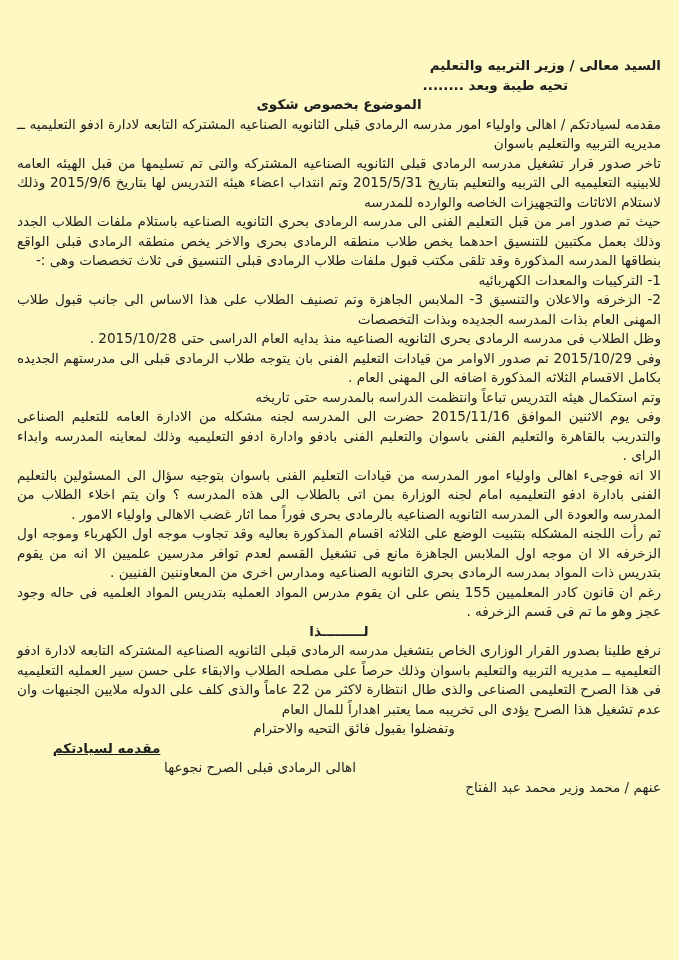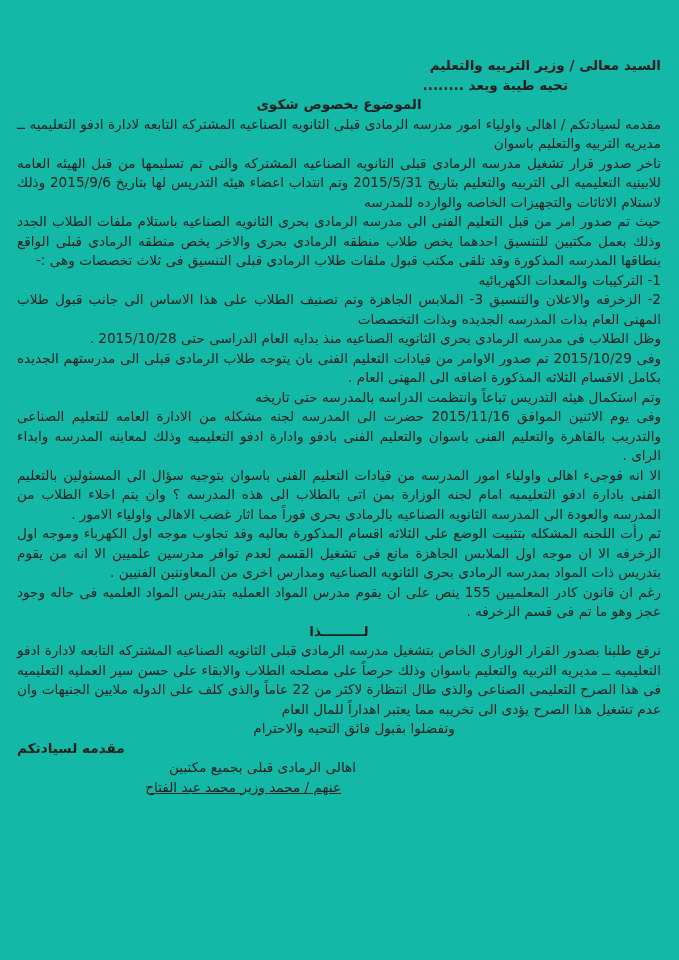--- a/index.html
+++ b/index.html
@@ -1,20 +1,20 @@
 <!DOCTYPE html>
 <html lang="ar"><head>
 <meta charset="utf-8">
 <style>
   html, body { margin: 0; padding: 0; background: #ffffff; }
   .page {
     position: relative;
     width: 679px;
     height: 960px;
-    background: #14b8a6;
+    background: #fef9c3;
     overflow: hidden;
     direction: rtl;
     font-family: "DejaVu Sans", sans-serif;
     color: #1f1f1f;
   }
   .content {
     position: absolute;
     top: 56px;
     right: 18px;
     width: 644px;
@@ -22,23 +22,23 @@
     line-height: 19.5px;
   }
   .blk { margin: 0; padding: 0; }
   .bold { font-weight: 700; }
   .align-right { text-align: right; }
   .justify { text-align: justify; text-align-last: right; }
   .greeting { text-align: right; margin-left: 0; margin-right: 93px; white-space: nowrap; }
   .subject { text-align: center; }
   .therefore { text-align: center; letter-spacing: 0; }
   .closing { text-align: center; margin-left: 30px; }
-  .sig-heading { text-align: left; margin-right: 465px; white-space: nowrap; }
+  .sig-heading { text-align: center; margin-right: 465px; white-space: nowrap; text-decoration: underline; }
   .sig-1 { text-align: right; margin-right: 305px; white-space: nowrap; }
-  .sig-2 { margin-right: 320px; white-space: nowrap; text-decoration: underline; }
+  .sig-2 { white-space: nowrap; }
   .sig-3 { text-align: right; margin-right: 285px; white-space: nowrap; }
 </style>
 </head>
 <body>
 
 <div class="page">
   <div class="content">
     <div class="blk bold align-right">السيد معالى /  وزير التربيه والتعليم</div>
     <div class="blk bold greeting">تحيه طيبة وبعد ........</div>
     <div class="blk bold subject">الموضوع بخصوص شكوى</div>
@@ -51,16 +51,16 @@
     <div class="blk justify">وفى 2015/10/29 تم صدور الاوامر من قيادات التعليم الفنى بان يتوجه طلاب الرمادى قبلى الى مدرستهم الجديده بكامل الاقسام الثلاثه المذكورة اضافه الى المهنى العام .</div>
     <div class="blk justify">وتم استكمال هيئه التدريس تباعاً وانتظمت الدراسه بالمدرسه حتى تاريخه</div>
     <div class="blk justify">وفى يوم الاثنين الموافق 2015/11/16 حضرت الى المدرسه لجنه مشكله من الادارة العامه للتعليم الصناعى والتدريب بالقاهرة والتعليم الفنى باسوان والتعليم الفنى بادفو وادارة ادفو التعليميه وذلك لمعاينه المدرسه وابداء الراى .</div>
     <div class="blk justify">الا انه فوجىء اهالى واولياء امور المدرسه من قيادات التعليم الفنى باسوان بتوجيه سؤال الى المسئولين بالتعليم الفنى بادارة ادفو التعليميه امام لجنه الوزارة بمن اتى بالطلاب الى هذه المدرسه ؟ وان يتم اخلاء الطلاب من المدرسه والعودة الى المدرسه الثانويه الصناعيه بالرمادى بحرى فوراً مما اثار غضب الاهالى واولياء الامور .</div>
     <div class="blk justify">ثم رأت اللجنه المشكله بتثبيت الوضع على الثلاثه اقسام المذكورة بعاليه وقد تجاوب موجه اول الكهرباء وموجه اول الزخرفه الا ان موجه اول الملابس الجاهزة مانع فى تشغيل القسم لعدم توافر مدرسين علميين الا انه من يقوم بتدريس ذات المواد بمدرسه الرمادى بحرى الثانويه الصناعيه ومدارس اخرى من المعاوننين الفنيين .</div>
     <div class="blk justify">رغم ان قانون كادر المعلميين 155 ينص على ان يقوم  مدرس المواد العمليه بتدريس المواد العلميه فى حاله وجود عجز وهو ما تم فى قسم الزخرفه .</div>
     <div class="blk bold therefore">لـــــــــذا</div>
     <div class="blk justify">نرفع طلبنا بصدور القرار الوزارى الخاص بتشغيل مدرسه الرمادى قبلى  الثانويه الصناعيه المشتركه التابعه لادارة ادفو التعليميه ــ مديريه التربيه والتعليم باسوان وذلك حرصاً على مصلحه الطلاب والابقاء على حسن سير العمليه التعليميه فى هذا الصرح التعليمى الصناعى والذى طال انتظارة لاكثر من 22 عاماً والذى كلف على الدوله ملايين الجنيهات وان عدم تشغيل هذا الصرح يؤدى الى تخريبه مما يعتبر اهداراً للمال العام</div>
     <div class="blk closing">وتفضلوا بقبول فائق التحيه والاحترام</div>
     <div class="blk bold sig-heading">مقدمه لسيادتكم</div>
-    <div class="blk sig-1">اهالى الرمادى قبلى بجميع مكتبين</div>
+    <div class="blk sig-1">اهالى الرمادى قبلى الصرح نجوعها</div>
     <div class="blk sig-2">عنهم / محمد وزير محمد عبد الفتاح</div>
   </div>
 </div>
 
 </body></html>

